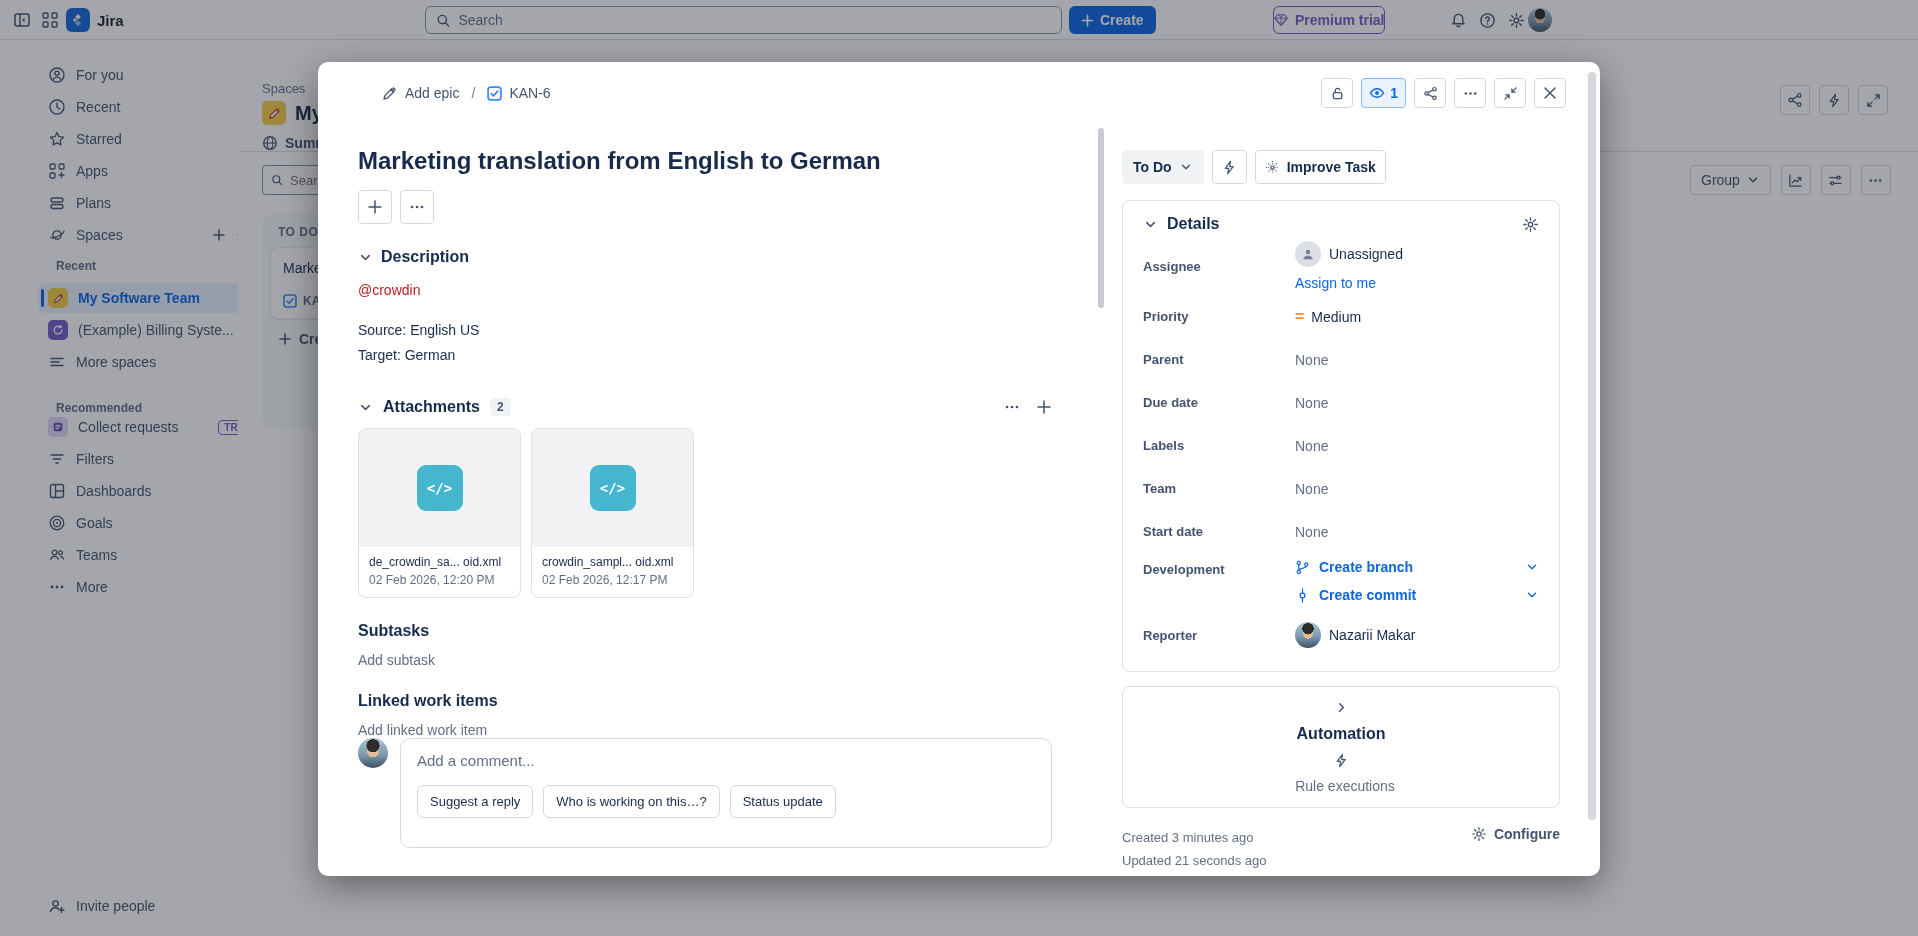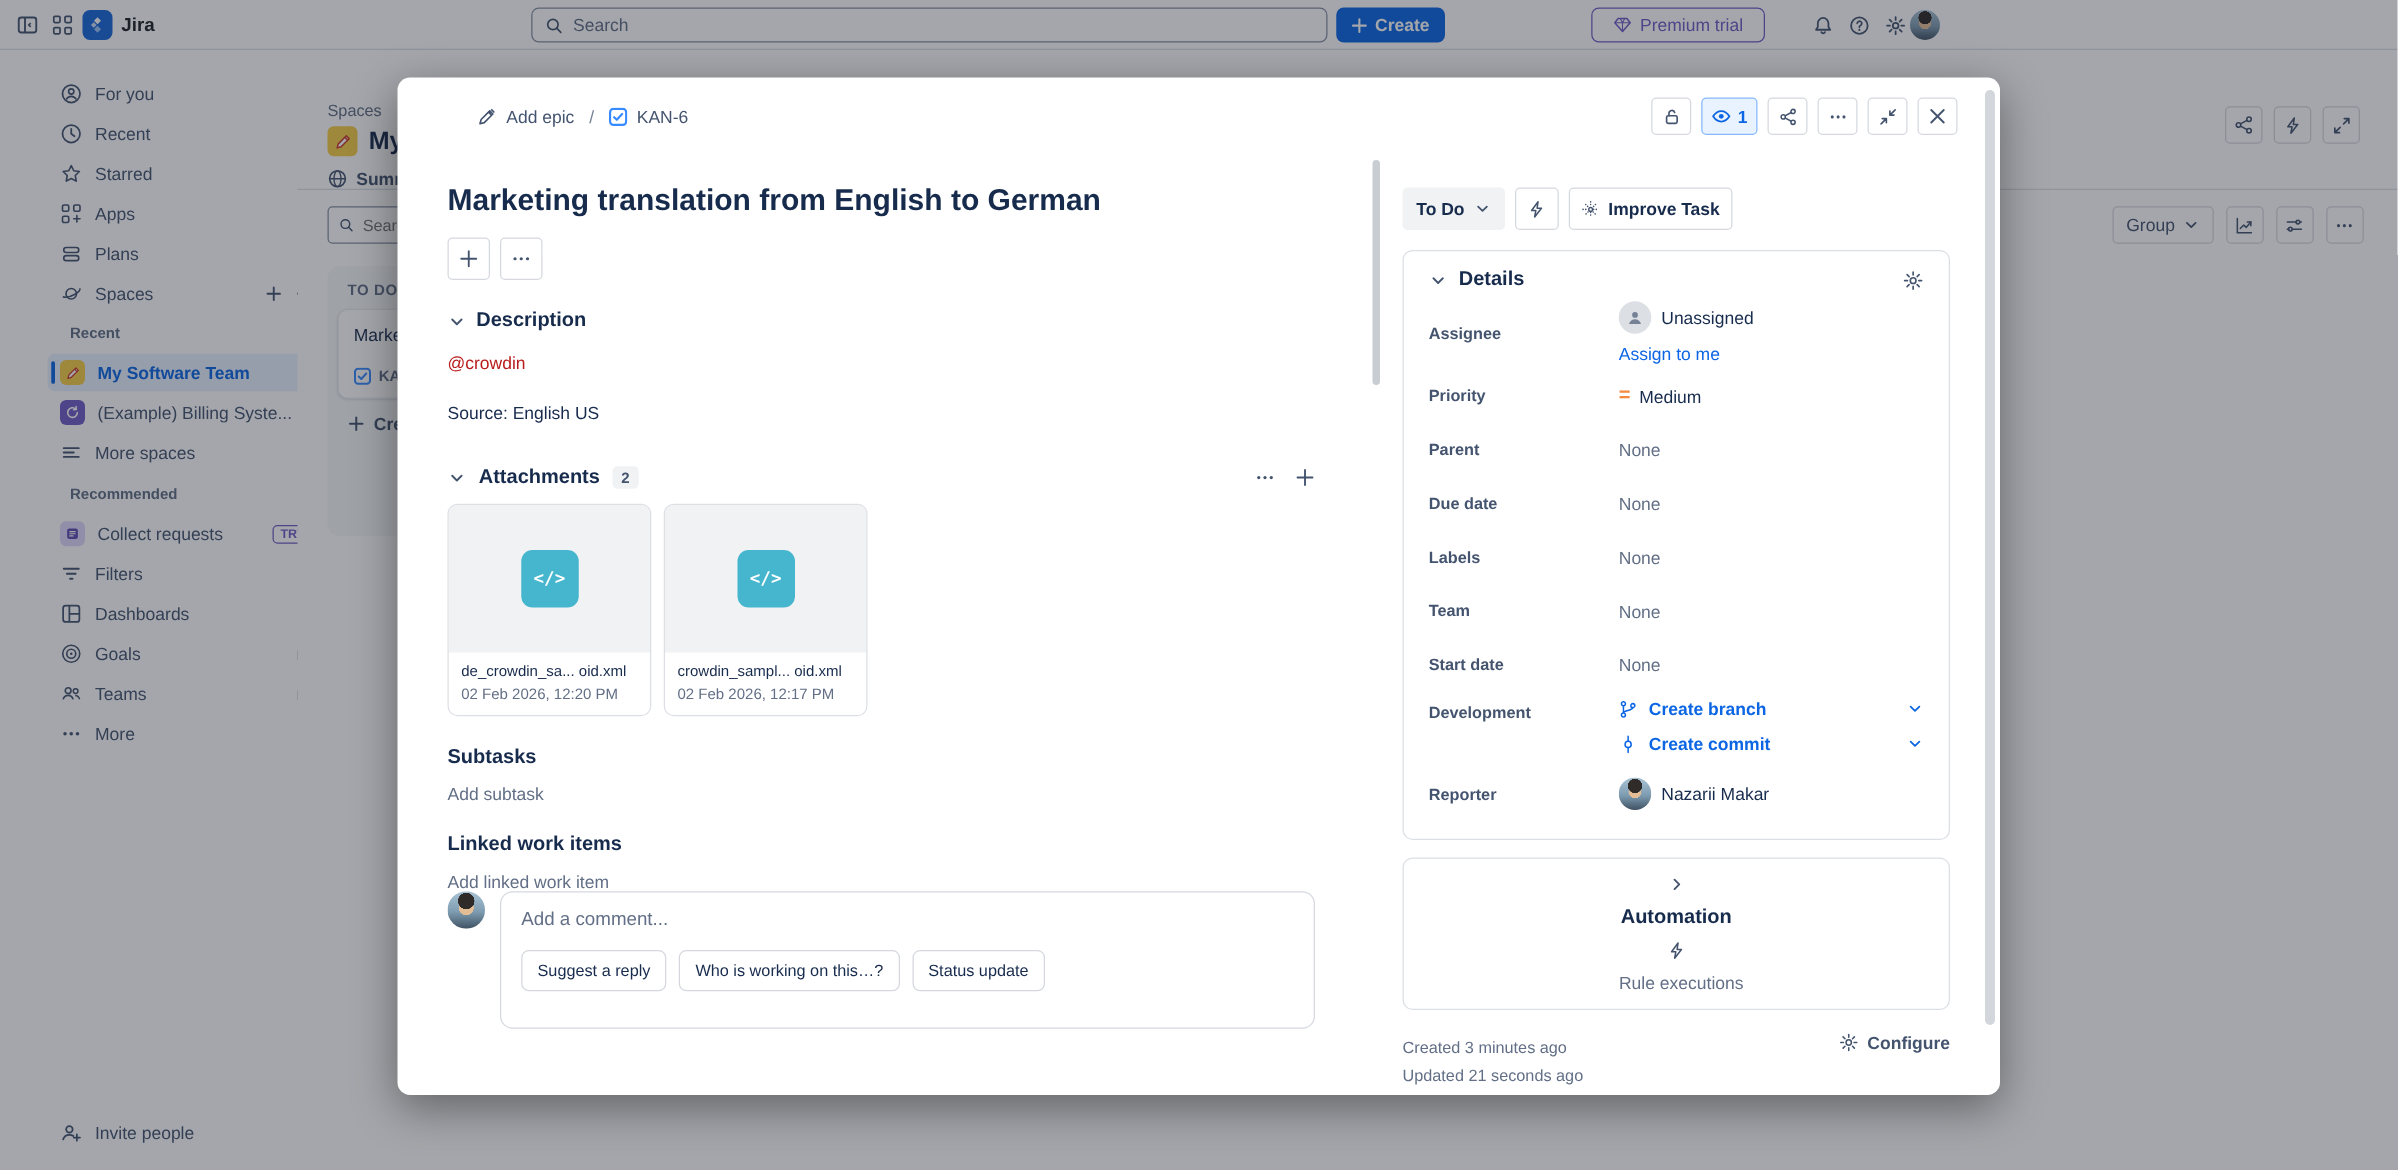--- a/index.html
+++ b/index.html
@@ -18,23 +18,23 @@
     display:flex; align-items:center; justify-content:center; }
   .jira-name { font-size:15px; font-weight:700; color:#1D2125; }
   .tb-search { position:absolute; left:425px; top:6px; width:637px; height:28px;
     border:1px solid #8590A2; border-radius:6px; display:flex; align-items:center; padding:0 10px; gap:8px; background:#fff; }
   .tb-search input { border:none; outline:none; font-size:14px; width:100%; color:#172B4D;
     font-family:inherit; background:transparent; }
   .tb-search input::placeholder { color:#626F86; }
   .tb-create { position:absolute; left:1069px; top:6px; height:28px; padding:0 12px;
     background:#0C66E4; color:#fff; border:none; border-radius:6px; font-size:14px; font-weight:600;
     display:flex; align-items:center; gap:6px; cursor:pointer; font-family:inherit; }
-  .tb-premium { position:absolute; left:1273px; top:6px; height:28px; padding:0 17px;
+  .tb-premium { position:absolute; left:1273px; top:6px; height:28px; padding:0 0;
     background:#fff; color:#6E5DC6; border:1px solid #6E5DC6; border-radius:6px;
-    font-size:14px; font-weight:400; display:flex; align-items:center; gap:7px; cursor:pointer; font-family:inherit; }
+    font-size:14px; font-weight:700; display:flex; align-items:center; gap:7px; cursor:pointer; font-family:inherit; }
   .tb-avatar { position:absolute; left:1528px; top:8px; width:24px; height:24px; border-radius:50%;
     cursor:pointer; overflow:hidden; }
   .photo { background:
       radial-gradient(circle at 50% 26%, #2e2b29 0 24%, rgba(0,0,0,0) 25%),
       radial-gradient(circle at 50% 44%, #e3bd96 0 26%, rgba(0,0,0,0) 27%),
       linear-gradient(180deg, #a9c3d4 0%, #7e9cb1 55%, #3f5163 100%); }
 
   
   .sidebar { position:absolute; left:0; top:41px; width:238px; height:895px; background:#FFFFFF;
     border-right:1px solid #DCDFE4; z-index:1;margin-left:30px; }
@@ -316,21 +316,21 @@
     </span>
     <span class="lbl">(Example) Billing Syste...</span>
   </div>
   <div class="sb-row" style="top:306px">
     <svg width="18" height="18" viewBox="0 0 18 18" class="ico">
         <path d="M3 5.5h12M3 9h8M3 12.5h12" stroke="currentColor" stroke-width="1.5" stroke-linecap="round"></path>
       </svg>
     <span class="lbl">More spaces</span>
   </div>
 
-  <div class="sb-head" style="top:347px">Recommended</div>
+  <div class="sb-head" style="top:360px">Recommended</div>
 
   <div class="sb-row" style="top:371px">
     <span class="tile" style="background:#DFD8FD">
       <svg width="12" height="12" viewBox="0 0 14 14">
           <rect x="2" y="2" width="10" height="10" rx="2" fill="#5E4DB2"></rect>
           <path d="M4.5 5h5M4.5 7h5M4.5 9h3" stroke="#fff" stroke-width="1.1" stroke-linecap="round"></path>
         </svg>
     </span>
     <span class="lbl">Collect requests</span>
     <span class="try-badge">TRY</span>
@@ -572,20 +572,21 @@
       </div>
 
       <div class="sec-h desc-h">
         <svg width="15" height="15" viewBox="0 0 16 16" class="ico">
             <path d="M4 6l4 4 4-4" fill="none" stroke="currentColor" stroke-width="1.6" stroke-linecap="round" stroke-linejoin="round"></path>
           </svg>
         <span>Description</span>
       </div>
       <div class="mention">@crowdin</div>
       <div class="dline src">Source: English US</div>
+      <div class="dline">Target: German</div>
 
       <div class="att-h">
         <svg width="15" height="15" viewBox="0 0 16 16" class="ico">
             <path d="M4 6l4 4 4-4" fill="none" stroke="currentColor" stroke-width="1.6" stroke-linecap="round" stroke-linejoin="round"></path>
           </svg>
         <span class="sec-h">Attachments</span>
         <span class="att-count">2</span>
         <span class="att-tools">
           <svg width="16" height="16" viewBox="0 0 16 16" class="ico">
               <circle cx="3" cy="8" r="1.3" fill="currentColor"></circle>

